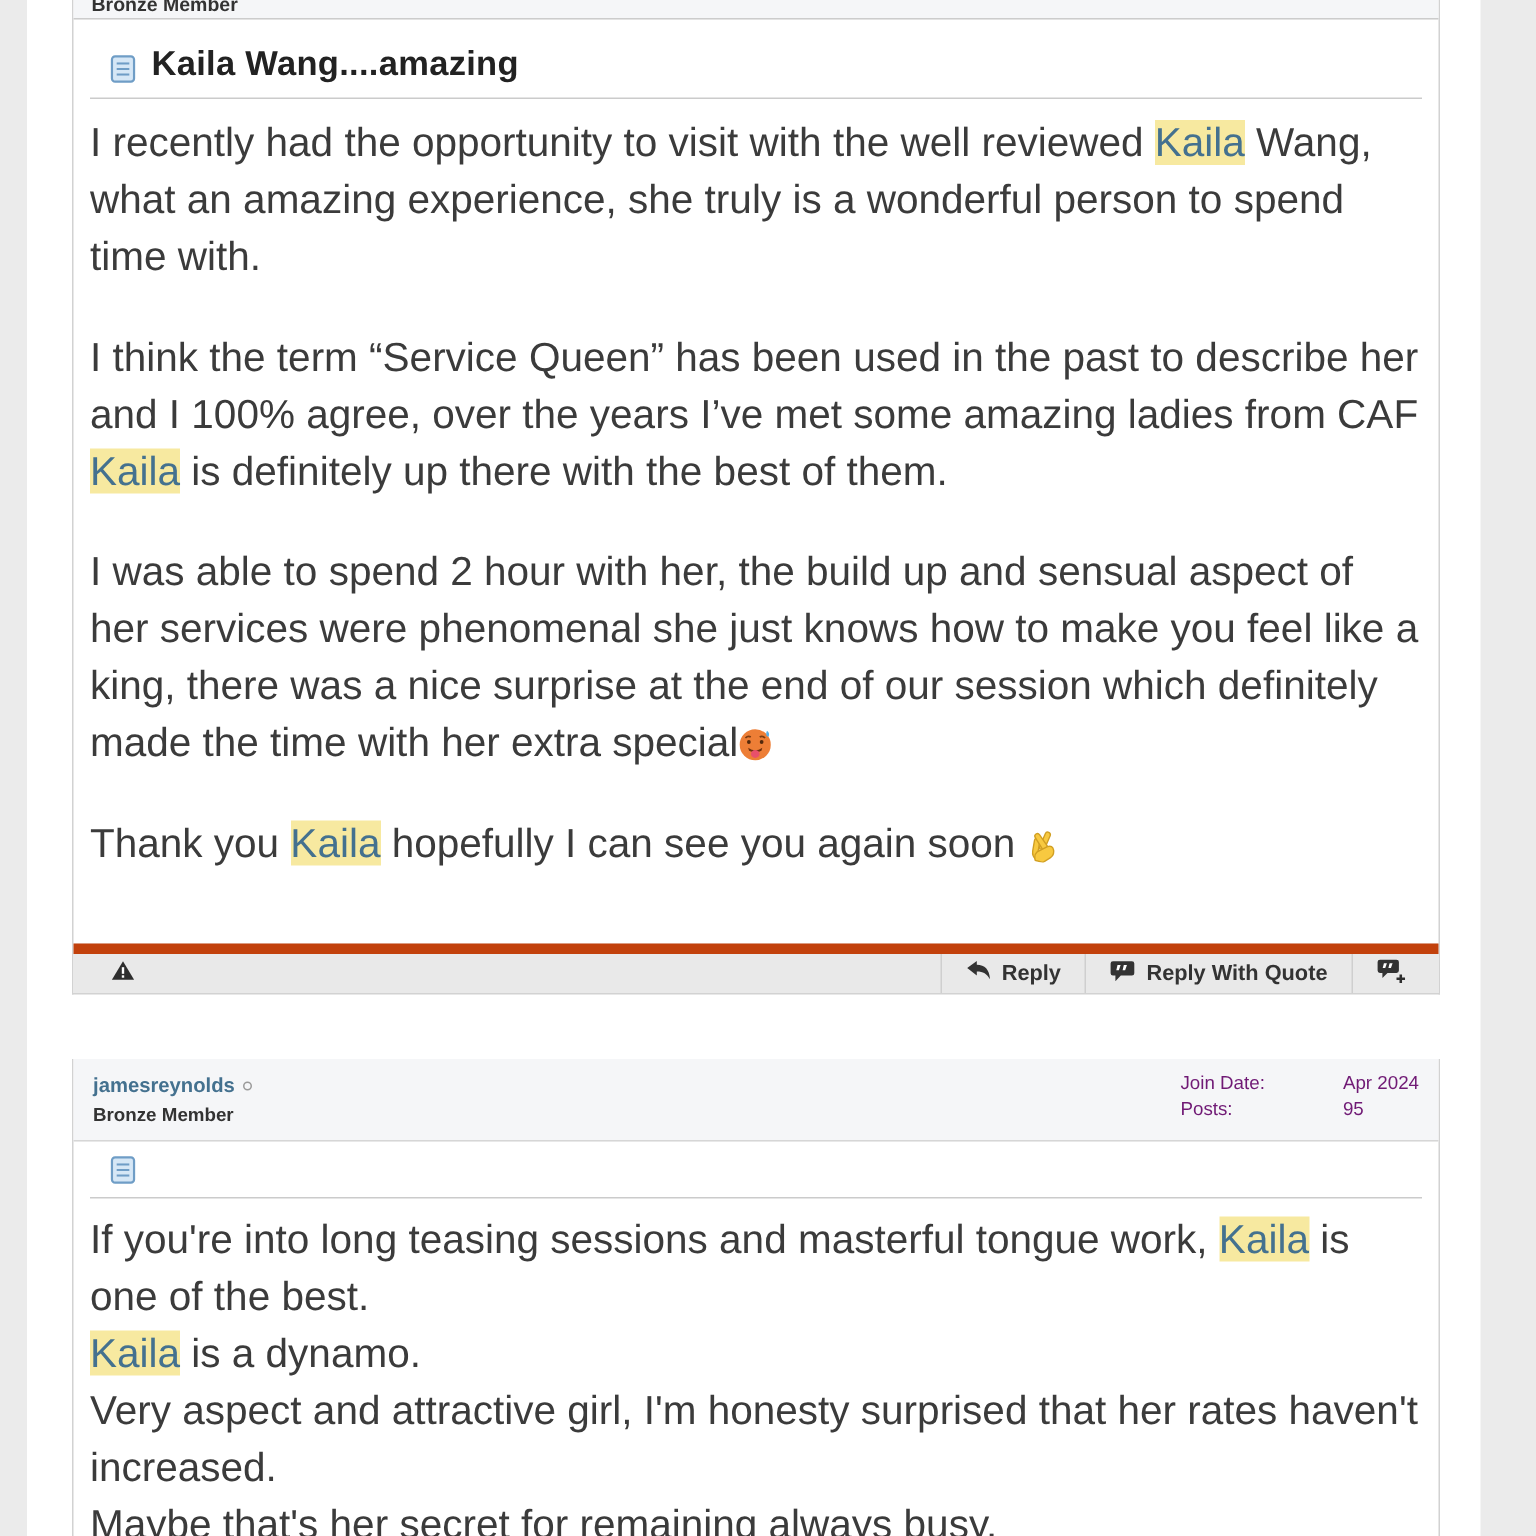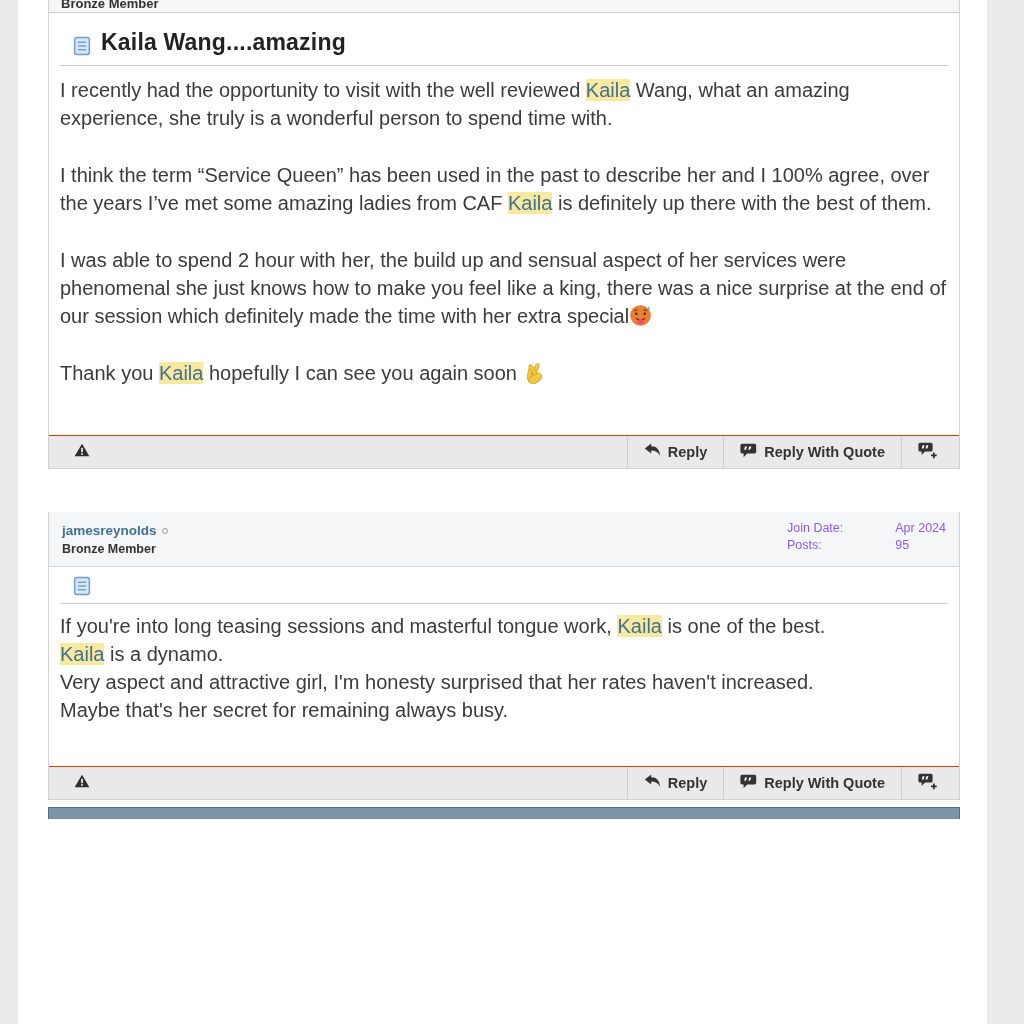--- a/index.html
+++ b/index.html
@@ -26,34 +26,34 @@
     padding-left: 12px;
   }
   .cut-userrow span {
     display: inline-block; transform: translateY(-6px);
     font-size: 13px; font-weight: bold; color: #333;
   }
   .title-row { display: flex; align-items: flex-end; gap: 9px; padding: 16px 12px 9px 23px; }
   .post-title { font-size: 23px; font-weight: bold; color: #222; letter-spacing: 0.2px; }
   .rule { border: none; border-top: 1px solid #cbcbcb; margin: 0 11px; height: 0; }
 
-  .post-body { padding: 10px 11px 0 11px; font-size: 20px; line-height: 28px; color: #3b3b3b; }
+  .post-body { padding: 10px 11px 0 11px; font-size: 27px; line-height: 38px; color: #3b3b3b; }
   #post1 .post-body { padding-bottom: 48px; }
   #post2 .post-body { padding-top: 8px; padding-bottom: 42px; }
   .para { margin: 0 0 29px 0; }
   .para:last-child { margin-bottom: 0; }
   .line { margin: 0; }
   .hl { background: var(--hl-bg, #f7e9a0); color: var(--link, #447390); cursor: pointer; }
 
   .emoji { display: inline-block; vertical-align: -4px; line-height: 0; }
 
   
   .post-footer {
     display: flex; align-items: center; height: 33px;
-    background: #e9e9e9; border-top: 1px solid #c2410c;
+    background: #e9e9e9; border-top: 7px solid #c2410c;
     padding: 0 10px;
   }
   .report-btn { margin-left: 15px; display: flex; align-items: center; cursor: pointer; }
   .footer-spacer { flex: 1; }
   .footer-btn {
     display: flex; align-items: center; gap: 7px;
     height: 100%; padding: 0 16px;
     font-size: 14.5px; font-weight: bold; color: #333;
     border-left: 1px solid #cfcfcf; cursor: pointer; white-space: nowrap;
   }
@@ -82,21 +82,21 @@
   .username { color: var(--link, #3e7290); font-weight: bold; font-size: 13.5px; cursor: pointer; }
   .online-dot {
     display: inline-block; width: 6px; height: 6px;
     border: 1px solid #9a9a9a; border-radius: 50%;
     margin-left: 5px; vertical-align: 1px;
   }
   .usertitle { color: #333; font-weight: bold; font-size: 12.5px; margin-top: 3px; }
   .user-stats {
     display: grid; grid-template-columns: auto auto;
     column-gap: 52px; row-gap: 3px;
-    font-size: 12.5px; color: #8b5cf6; align-content: start;
+    font-size: 12.5px; color: #701a75; align-content: start;
   }
   .user-stats .val { text-align: left; }
 
   .icon-row { padding: 9px 11px 7px 23px; }
 
   
   .next-post {
     margin-top: 7px; height: 12px;
     background: var(--bar, #7d94a7);
     border: 1px solid #4f6c85; border-bottom: none;

